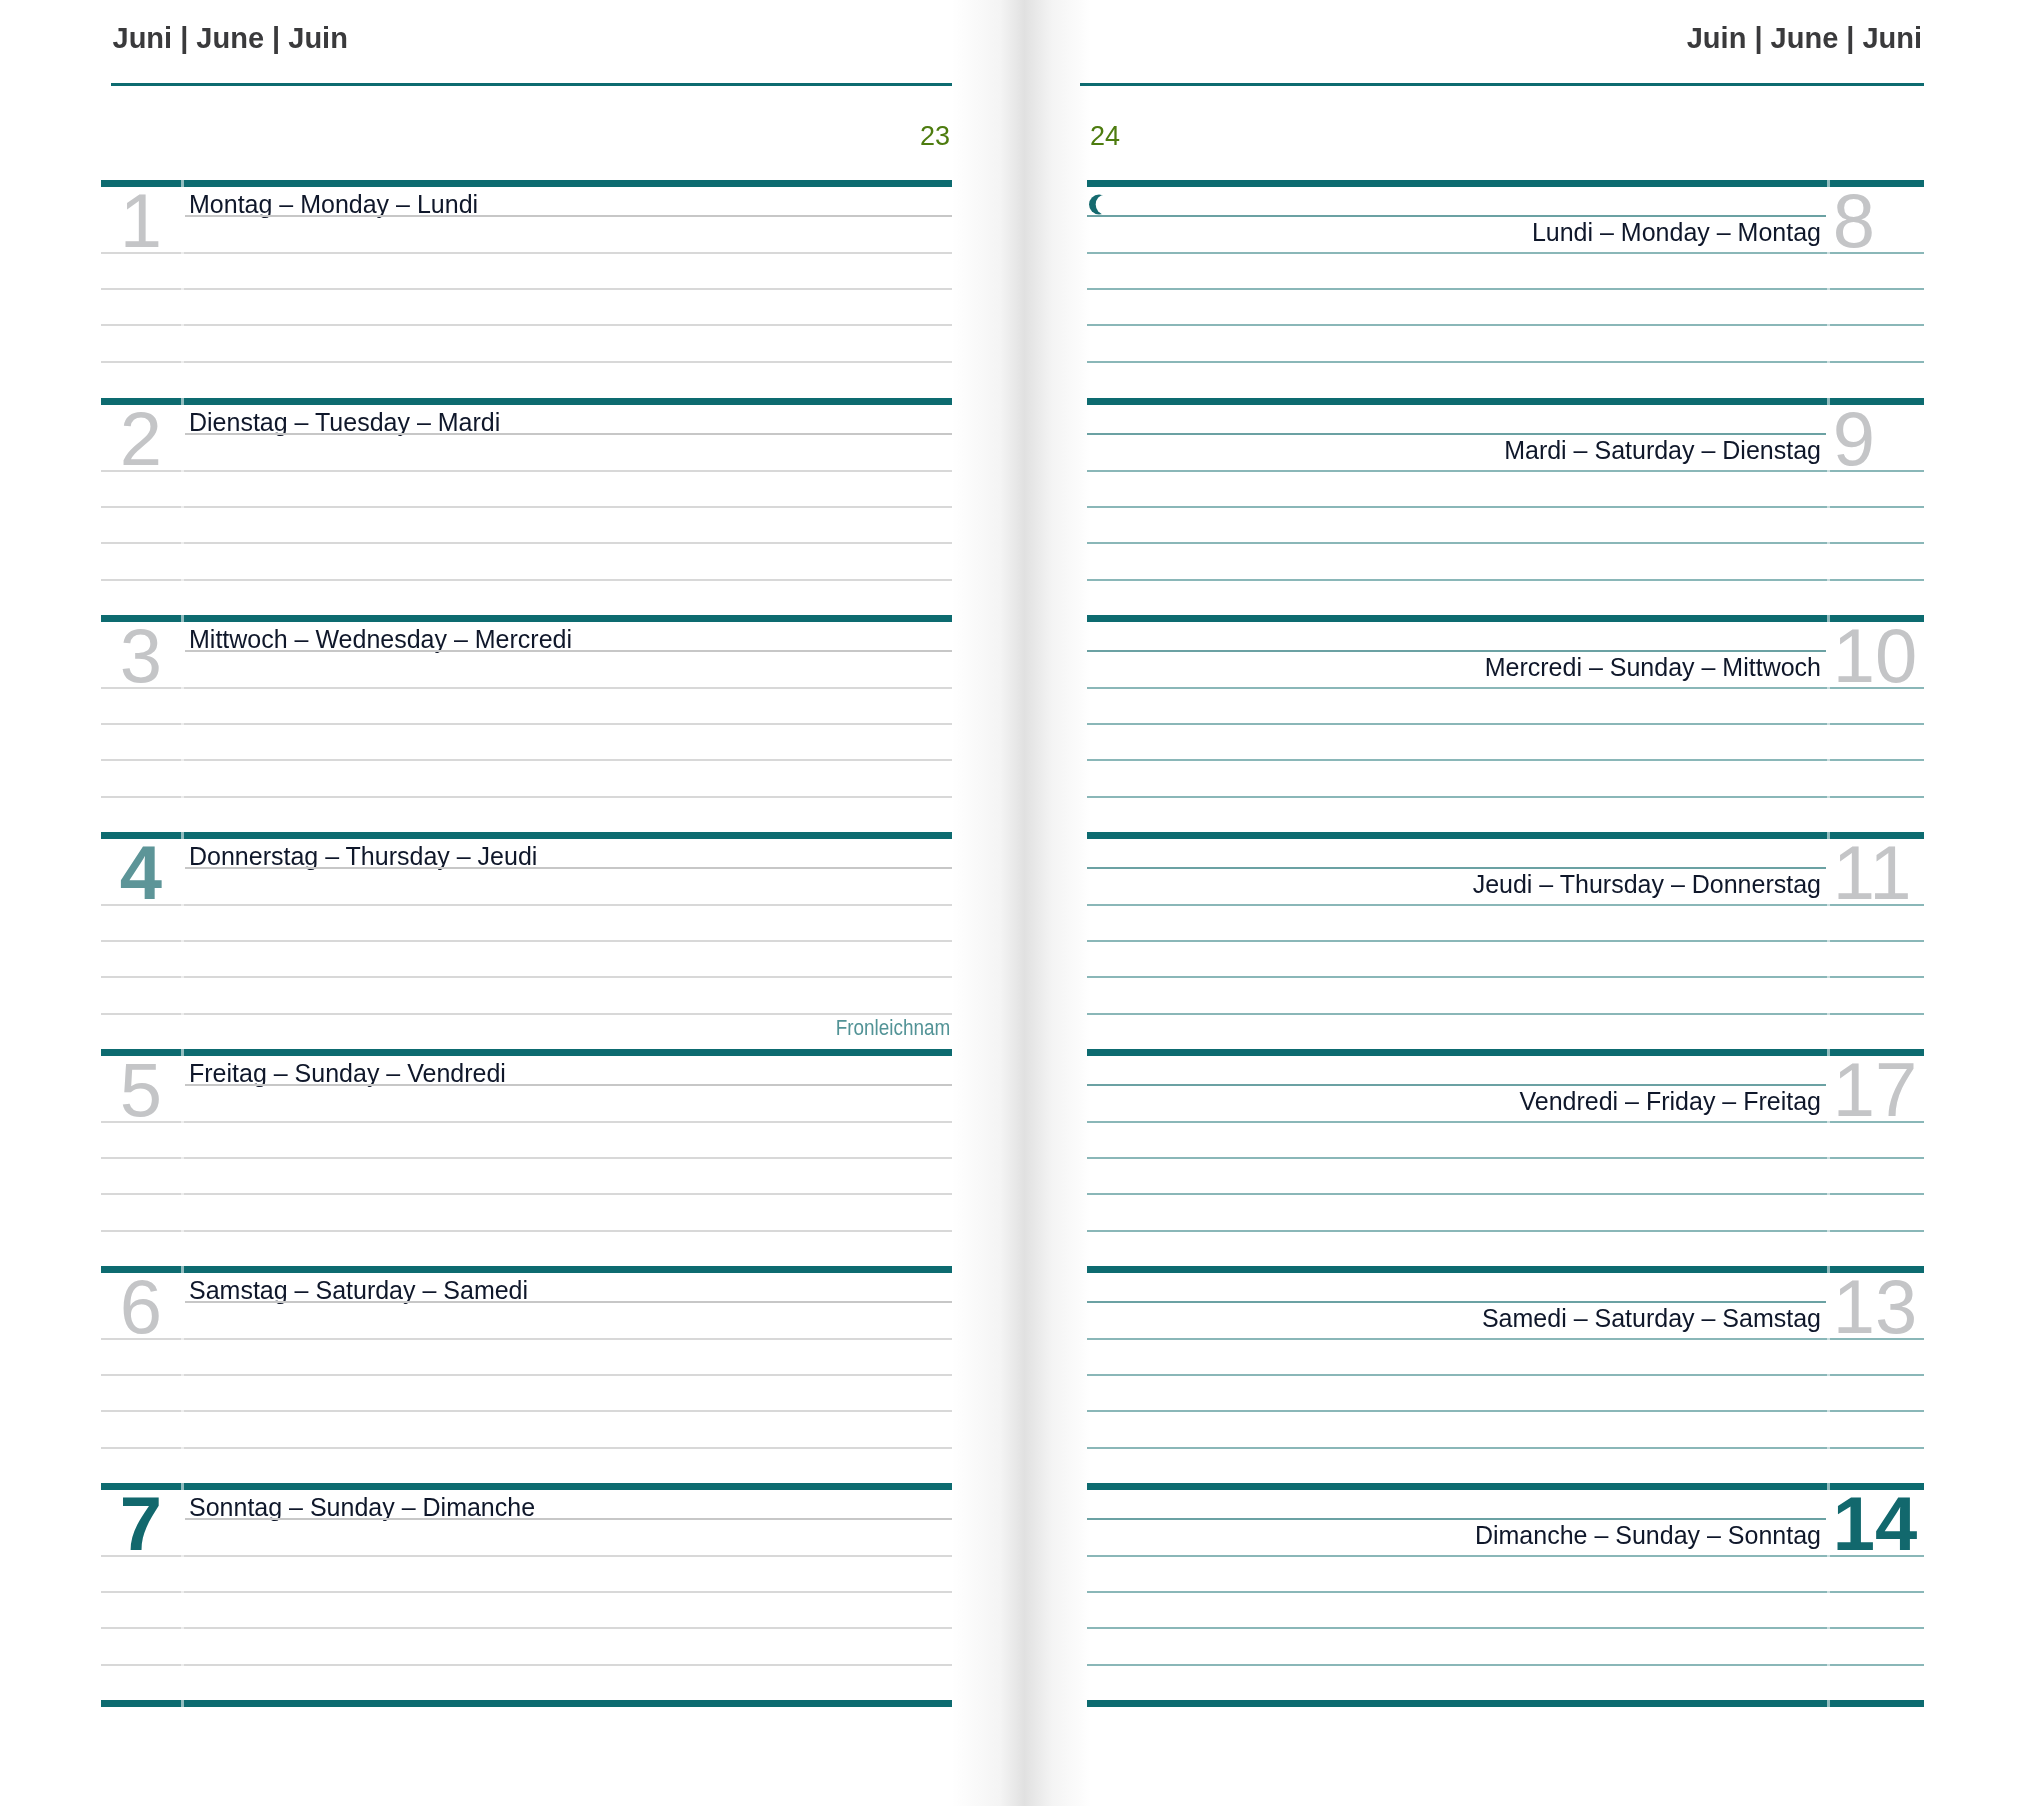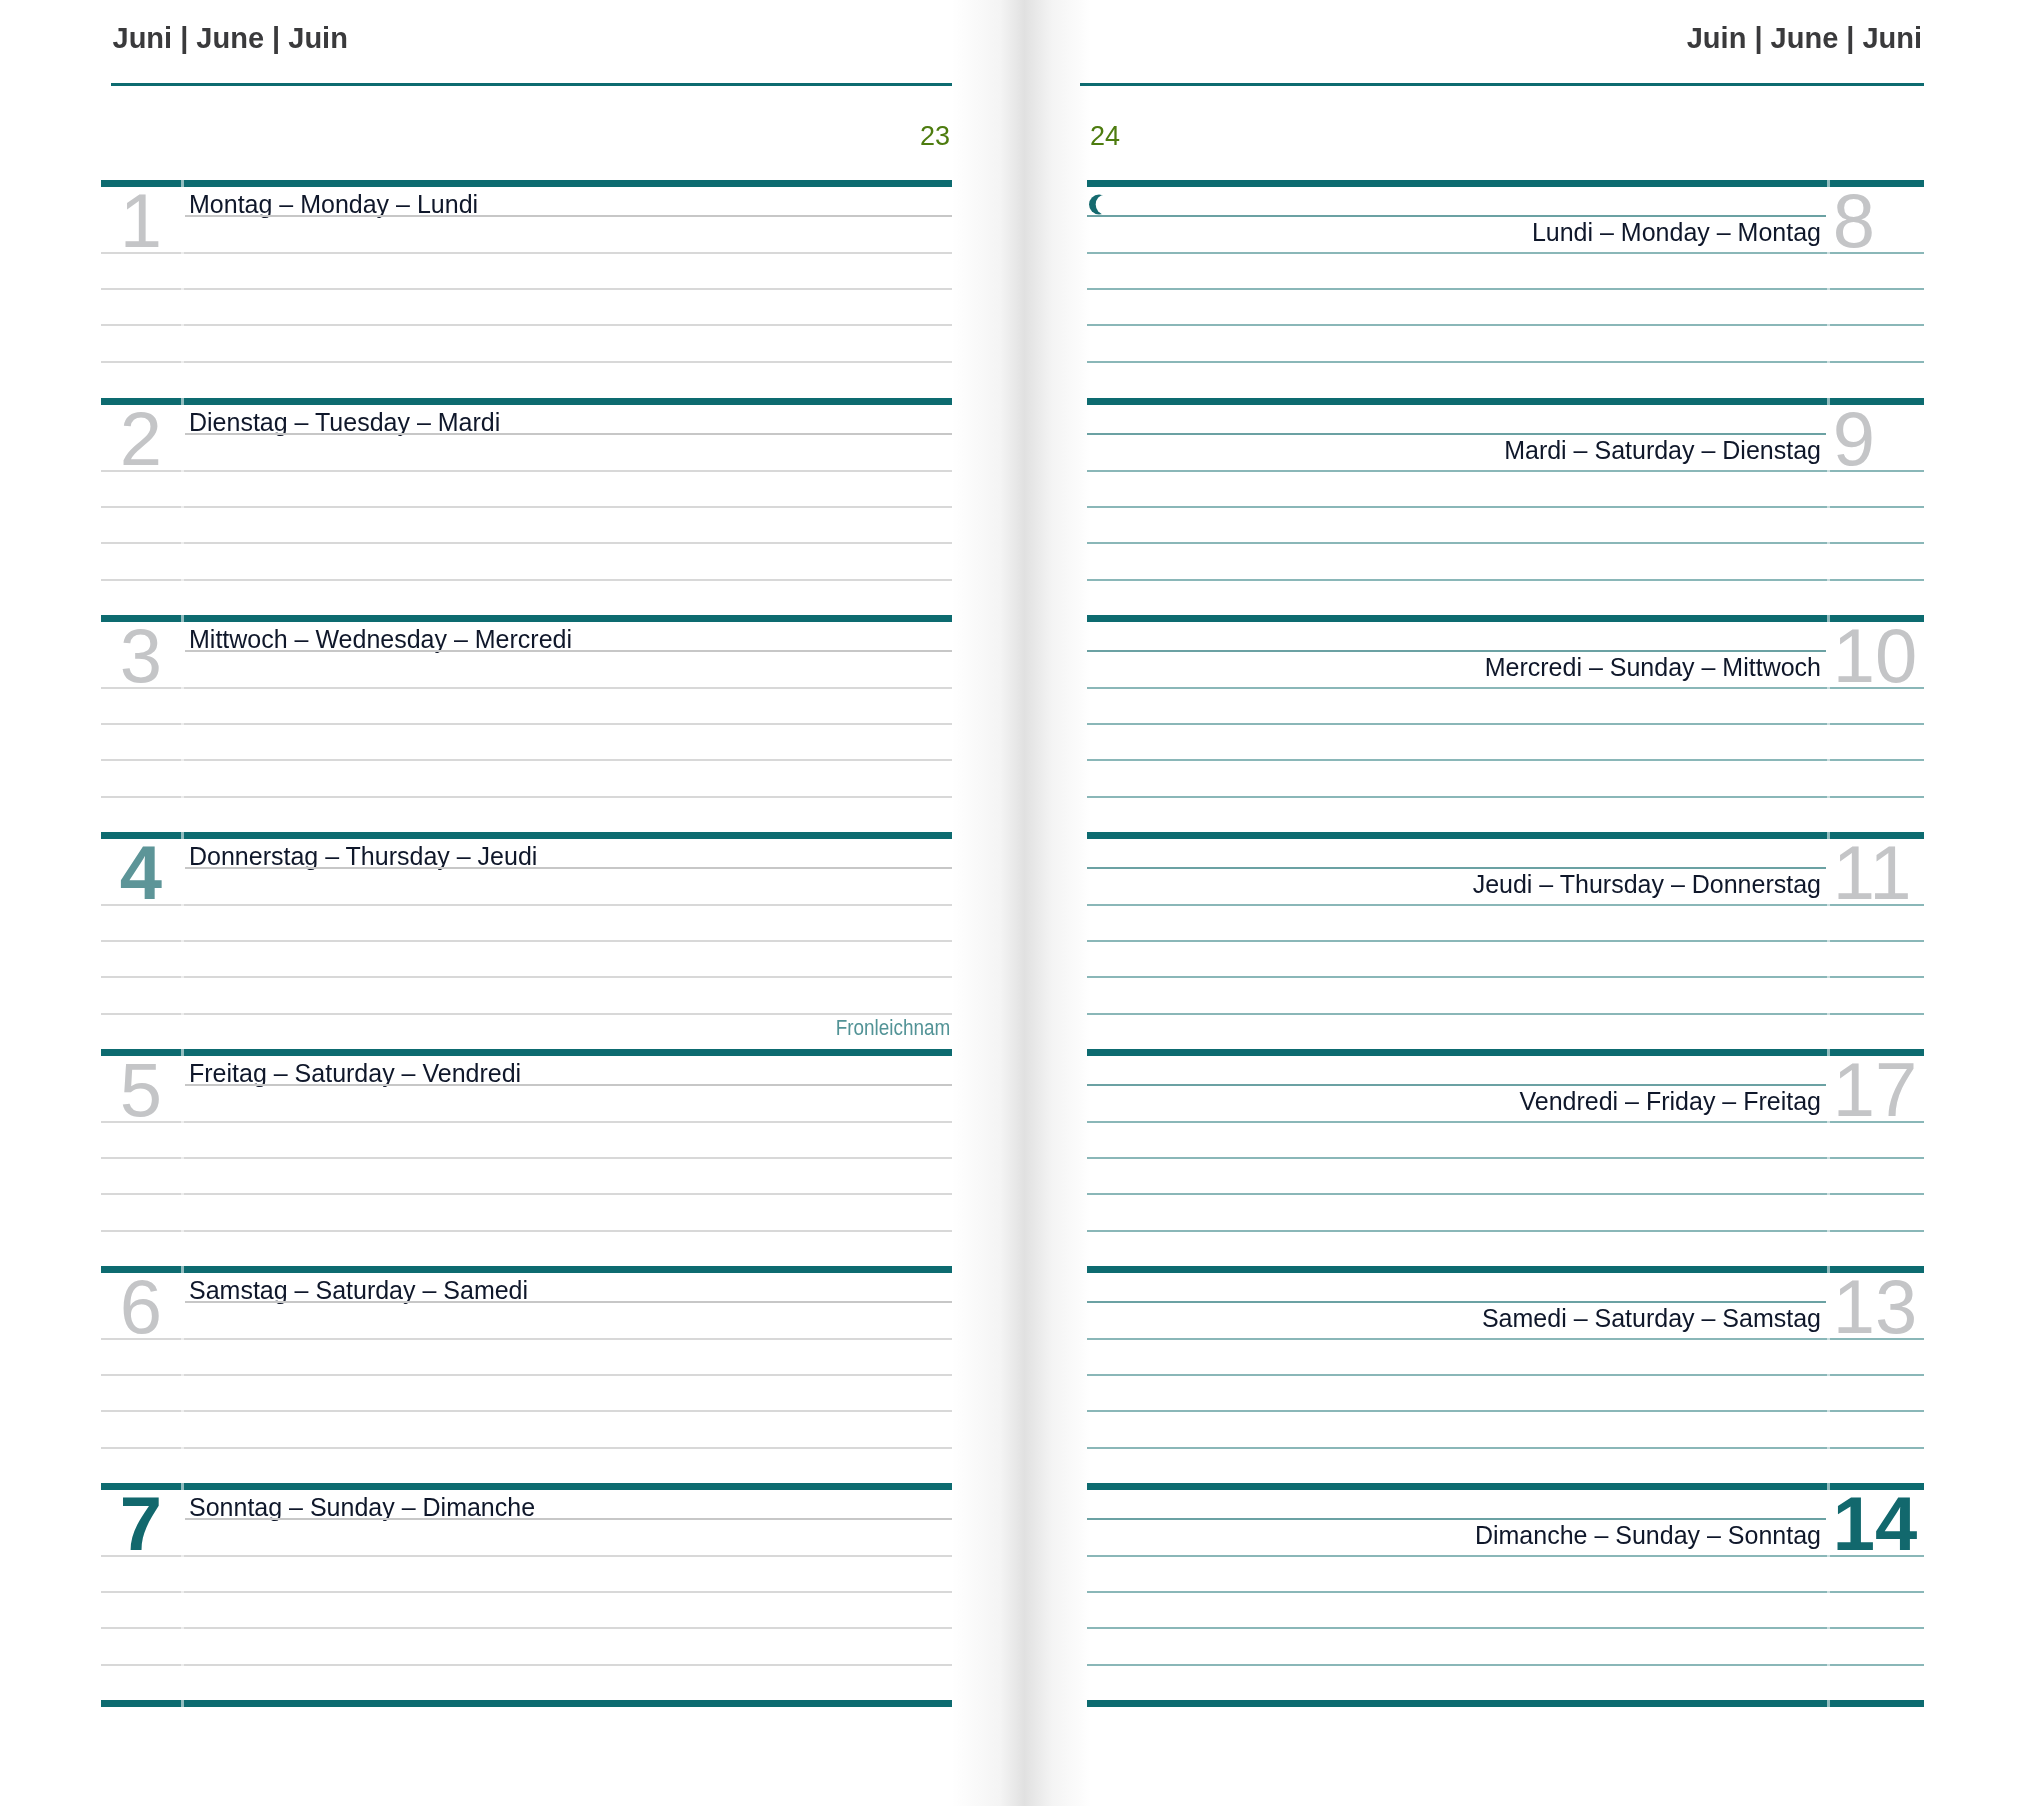--- a/index.html
+++ b/index.html
@@ -111,21 +111,21 @@
       <div class="rl r1"></div>
       <div class="rl r2"></div>
       <div class="rl r3"></div>
       <div class="rl r4"></div>
       <div class="note">Fronleichnam</div>
     </div>
 
     <div class="day" style="top:1049px">
       <div class="bar"></div>
       <div class="num soft">5</div>
-      <div class="lbl">Freitag – Saturday – Vendredi</div>
+      <div class="lbl">Freitag – Sunday – Vendredi</div>
       <div class="lrule"></div>
       <div class="rl r1"></div>
       <div class="rl r2"></div>
       <div class="rl r3"></div>
       <div class="rl r4"></div>
     </div>
 
     <div class="day" style="top:1266px">
       <div class="bar"></div>
       <div class="num soft">6</div>

